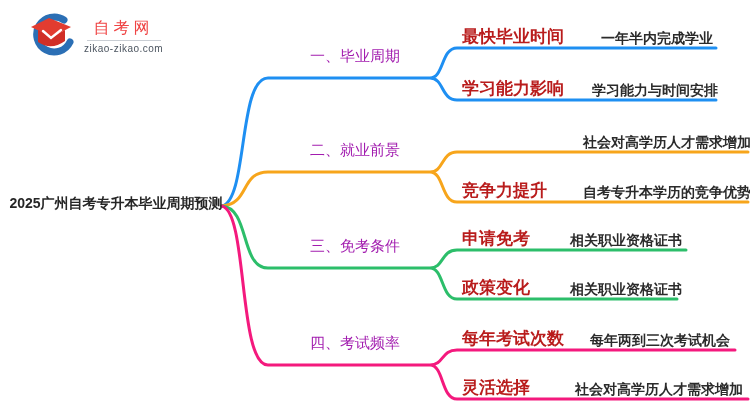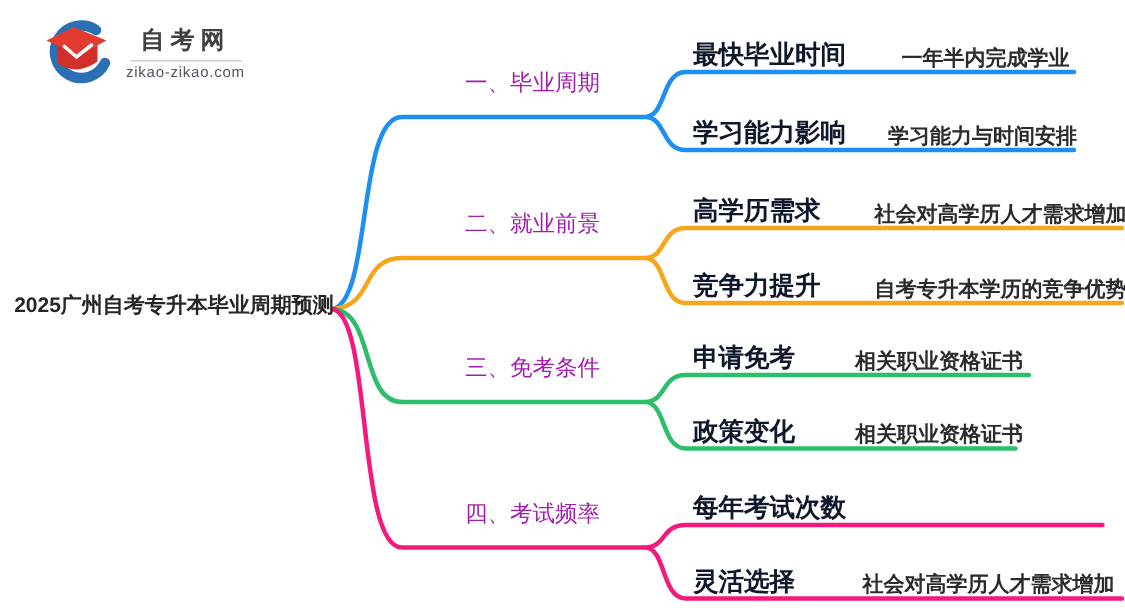--- a/index.html
+++ b/index.html
@@ -7,36 +7,36 @@
     position:relative;width:750px;height:410px;overflow:hidden;background:#ffffff;
     font-family:"Liberation Sans","DejaVu Sans",sans-serif;color:#2b2b2b;
   }
   .connectors{position:absolute;left:0;top:0;width:750px;height:410px;}
   .connectors path{fill:none;stroke-width:3;stroke-linecap:round;}
 
   
   .logo{position:absolute;left:28px;top:12px;display:flex;align-items:center;}
   .logo-icon{width:46px;height:48px;flex:0 0 auto;}
   .logo-text{margin-left:10px;display:flex;flex-direction:column;align-items:center;}
-  .logo-name{font-size:16px;font-weight:700;letter-spacing:4px;color:#404040;line-height:1.2;}
+  .logo-name{font-size:16px;font-weight:400;letter-spacing:4px;color:#ef4444;line-height:1.2;}
   .logo-divider{width:74px;height:1px;background:#c9ced4;margin:3px 0 2px 0;}
   .logo-url{font-size:10px;color:#4c5560;letter-spacing:0.5px;}
 
   
   .central-title{
     position:absolute;left:8px;top:194px;width:216px;
     font-size:14px;font-weight:700;line-height:1.4;color:#262626;white-space:nowrap;text-align:center;
   }
 
   
   .blabel{position:absolute;left:310px;font-size:15px;font-weight:400;color:#a21caf;line-height:1.2;white-space:nowrap;}
   .b1{top:47px;} .b2{top:141px;} .b3{top:237px;} .b4{top:334px;}
 
   
-  .leaf{position:absolute;left:462px;font-size:17px;font-weight:600;color:#0f172a;line-height:1.15;white-space:nowrap;}
+  .leaf{position:absolute;left:462px;font-size:17px;font-weight:600;color:#b91c1c;line-height:1.15;white-space:nowrap;}
   .l11{top:27px;} .l12{top:79px;}
   .l21{top:131px;} .l22{top:181px;}
   .l31{top:229px;} .l32{top:278px;}
   .l41{top:329px;} .l42{top:378px;}
 
   
   .val{position:absolute;font-size:14px;font-weight:600;color:#2b2b2b;line-height:1.2;white-space:nowrap;}
   .v11{left:601px;top:30px;} .v12{left:592px;top:82px;}
   .v21{left:583px;top:134px;} .v22{left:583px;top:184px;}
   .v31{left:570px;top:232px;} .v32{left:570px;top:281px;}
@@ -73,27 +73,27 @@
   <div class="blabel b1">一、毕业周期</div>
   <div class="blabel b2">二、就业前景</div>
   <div class="blabel b3">三、免考条件</div>
   <div class="blabel b4">四、考试频率</div>
 
   <div class="leaf l11">最快毕业时间</div>
   <div class="val v11">一年半内完成学业</div>
   <div class="leaf l12">学习能力影响</div>
   <div class="val v12">学习能力与时间安排</div>
 
-  <div class="leaf l21">高学历需求</div>
   <div class="val v21">社会对高学历人才需求增加</div>
   <div class="leaf l22">竞争力提升</div>
   <div class="val v22">自考专升本学历的竞争优势</div>
 
   <div class="leaf l31">申请免考</div>
   <div class="val v31">相关职业资格证书</div>
   <div class="leaf l32">政策变化</div>
   <div class="val v32">相关职业资格证书</div>
 
   <div class="leaf l41">每年考试次数</div>
+  <div class="val v41">每年两到三次考试机会</div>
   <div class="leaf l42">灵活选择</div>
   <div class="val v42">社会对高学历人才需求增加</div>
 
 </div>
 
 </body></html>

